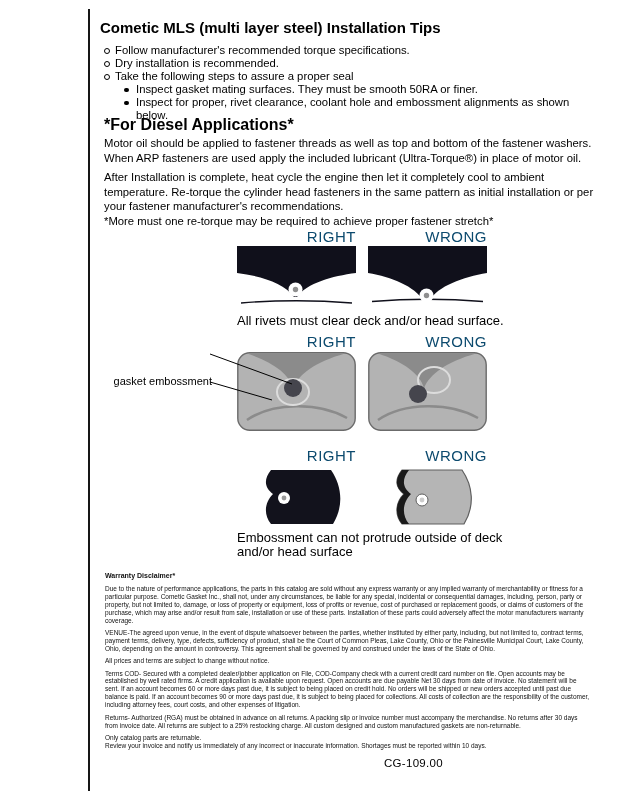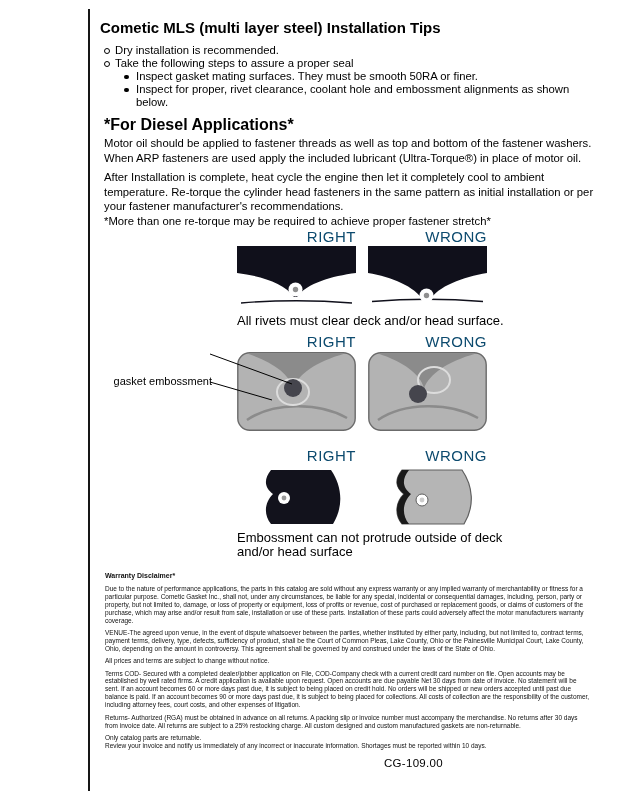--- a/index.html
+++ b/index.html
@@ -49,30 +49,31 @@
   .footer{left:384px;top:757px;font-size:11.5px;letter-spacing:.3px}
 </style>
 </head>
 <body>
 
 <div class="abs spine"></div>
 
 <h1 class="abs title">Cometic MLS (multi layer steel) Installation Tips</h1>
 
 <ul class="abs bullets">
+  <li class="b1">Follow manufacturer's recommended torque specifications.</li>
   <li class="b1">Dry installation is recommended.</li>
   <li class="b1">Take the following steps to assure a proper seal</li>
   <li class="b2">Inspect gasket mating surfaces.  They must be smooth 50RA or finer.</li>
   <li class="b2">Inspect for proper, rivet clearance, coolant hole and embossment alignments as shown below.</li>
 </ul>
 
 <h2 class="abs diesel">*For Diesel Applications*</h2>
 <p class="abs para p1">Motor oil should be applied to fastener threads as well as top and bottom of the fastener washers. When ARP fasteners are used apply the included lubricant (Ultra-Torque®) in place of motor oil.</p>
 <p class="abs para p2">After Installation is complete, heat cycle the engine then let it completely cool to ambient temperature. Re-torque the cylinder head fasteners in the same pattern as initial installation or per your fastener manufacturer's recommendations.</p>
-<p class="abs note">*More than one re-torque may be required to achieve proper fastener stretch*</p>
+<p class="abs note">*More must one re-torque may be required to achieve proper fastener stretch*</p>
 
 <div class="abs diag">
 
   <div class="abs hdr hr1 col-l">RIGHT</div>
   <div class="abs hdr hr1 col-r">WRONG</div>
 
   <div class="abs panel pr1 col-l">
     <svg viewBox="0 0 119 63">
       <path d="M0,0 H119 V27 C95,30 70,37 60,51 L57,51 C47,37 24,30 0,27 Z" fill="#10101b"></path>
       <path d="M4,57 C40,54 79,54 115,57" fill="none" stroke="#10101b" stroke-width="1.4"></path>

